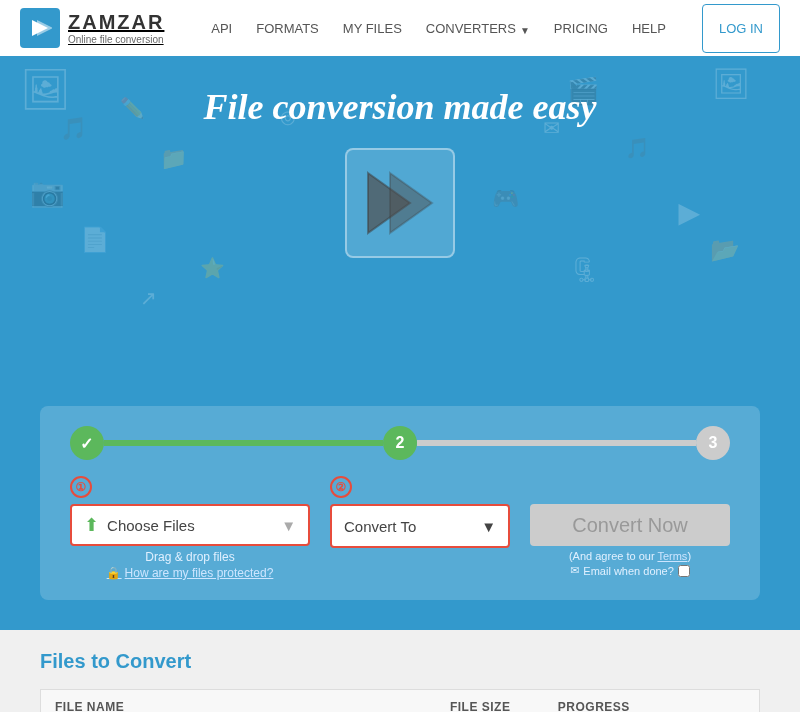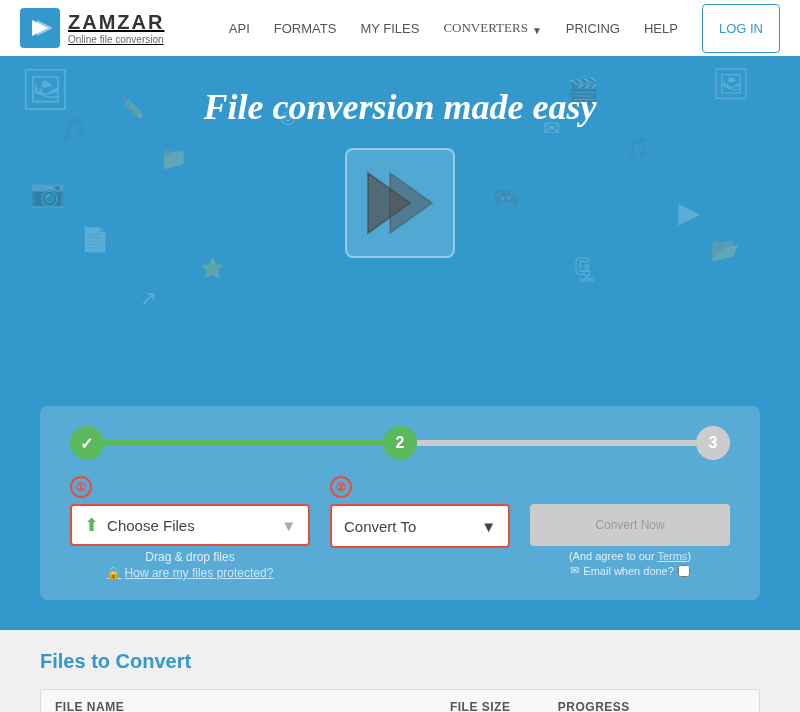--- a/index.html
+++ b/index.html
@@ -45,31 +45,31 @@
       text-decoration: none;
       cursor: pointer;
     }
     .nav-converters {
       display: flex;
       align-items: flex-end;
       gap: 4px;
       font-size: 13px;
       color: #555;
       cursor: pointer;
-      font-family: Liberation Serif, serif;
     }
     .nav-converters .caret { font-size: 10px; }
     .nav-login {
       border: 1px solid #3399cc;
       padding: 16px 16px;
       border-radius: 4px;
       font-size: 13px;
       color: #3399cc;
       cursor: pointer;
       background: #fff;
+      margin-left: 12px;
     }
 
     
     .hero {
       background: #3399cc;
       position: relative;
       height: 340px;
       overflow: hidden;
       display: flex;
       flex-direction: column;
@@ -263,21 +263,21 @@
       flex-direction: column;
       margin-left: 20px;
       align-items: flex-end;
     }
     .convert-now-btn {
       width: 100%;
       height: 42px;
       background: #ccc;
       border: none;
       border-radius: 4px;
-      font-size: 12px;
+      font-size: 20px;
       color: #999;
       cursor: default;
     }
     .terms-text {
       font-size: 11px;
       color: #e0f0ff;
       margin-top: 4px;
       text-align: center;
       width: 100%;
     }

